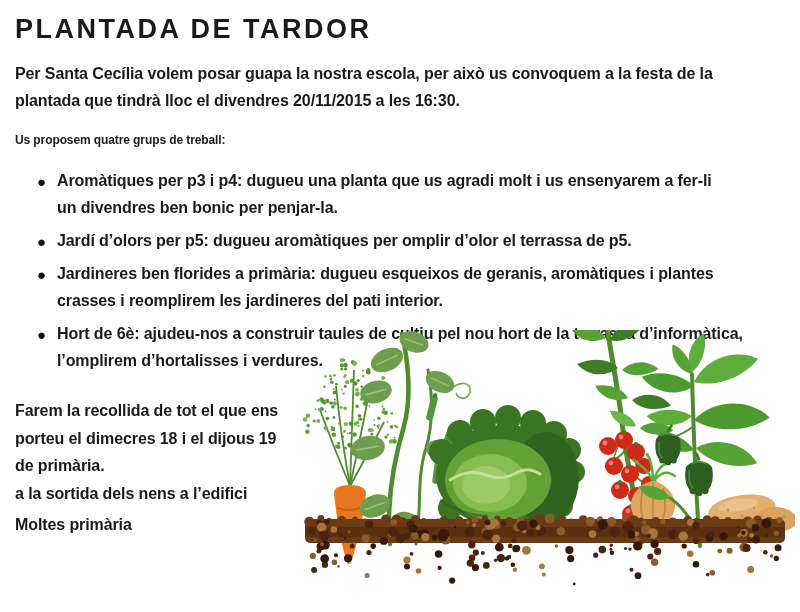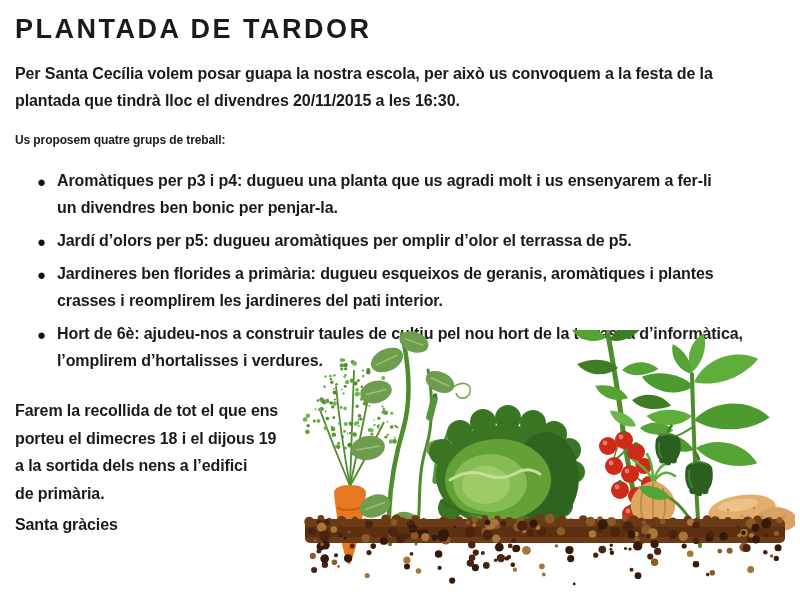--- a/index.html
+++ b/index.html
@@ -62,23 +62,23 @@
     <li>
       <span class="dot">●</span>
       <span class="line">Hort de 6è: ajudeu-nos a construir taules de cultiu pel nou hort de la terrassa d’informàtica,</span>
       <span class="line">l’omplirem d’hortalisses i verdures.</span>
     </li>
   </ul>
 
   <div id="farewell" class="hand">
     <span class="line">Farem la recollida de tot el que ens</span>
     <span class="line">porteu el dimecres 18 i el dijous 19</span>
+    <span class="line">de primària.</span>
     <span class="line">a la sortida dels nens a l’edifici</span>
-    <span class="line">de primària.</span>
-    <span class="line" id="thanks">Santa gràcies</span>
+    <span class="line" id="thanks">Moltes primària</span>
   </div>
 
   <svg id="garden" viewBox="0 0 505 282" xmlns="http://www.w3.org/2000/svg">
     <defs>
       <path id="leaf" d="M0,0 C7,-9 20,-12 30,-5 C20,3 8,5 0,0 Z"></path>
       <path id="bigleaf" d="M0,0 C12,-16 36,-18 50,-7 C36,5 14,7 0,0 Z"></path>
     </defs>
 
     <g>
       <path d="M60,156 Q44,118 30,80" stroke="#4e8c2d" stroke-width="1.8" fill="none"></path>

